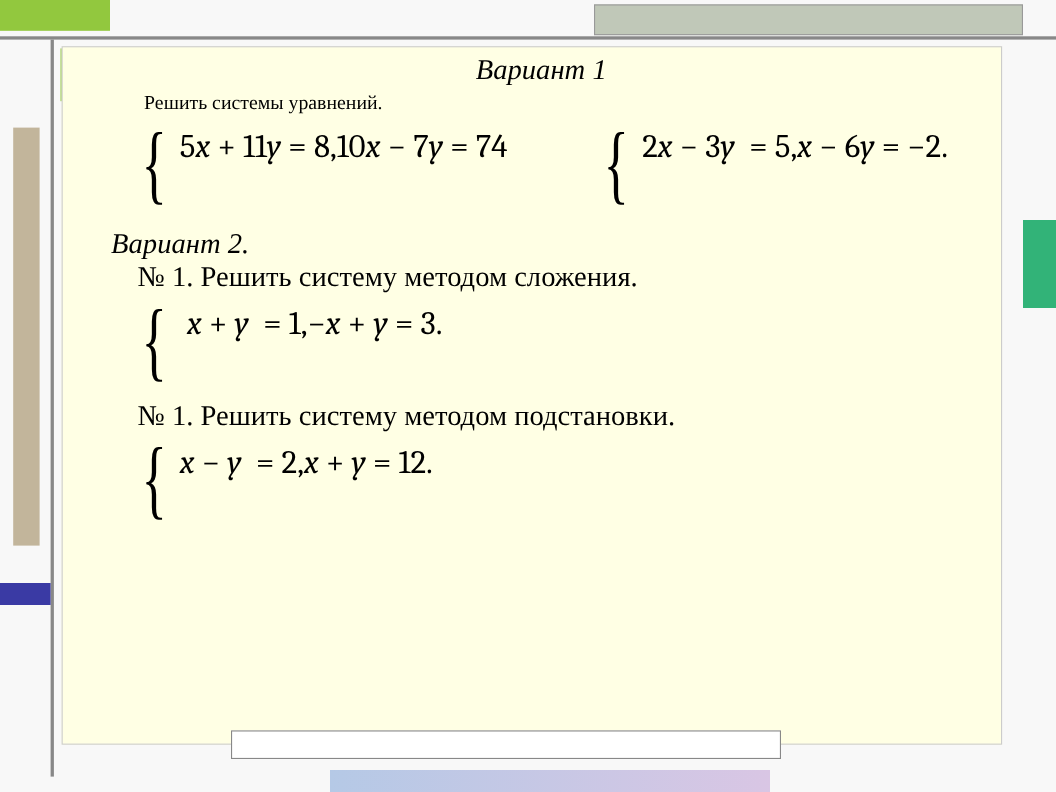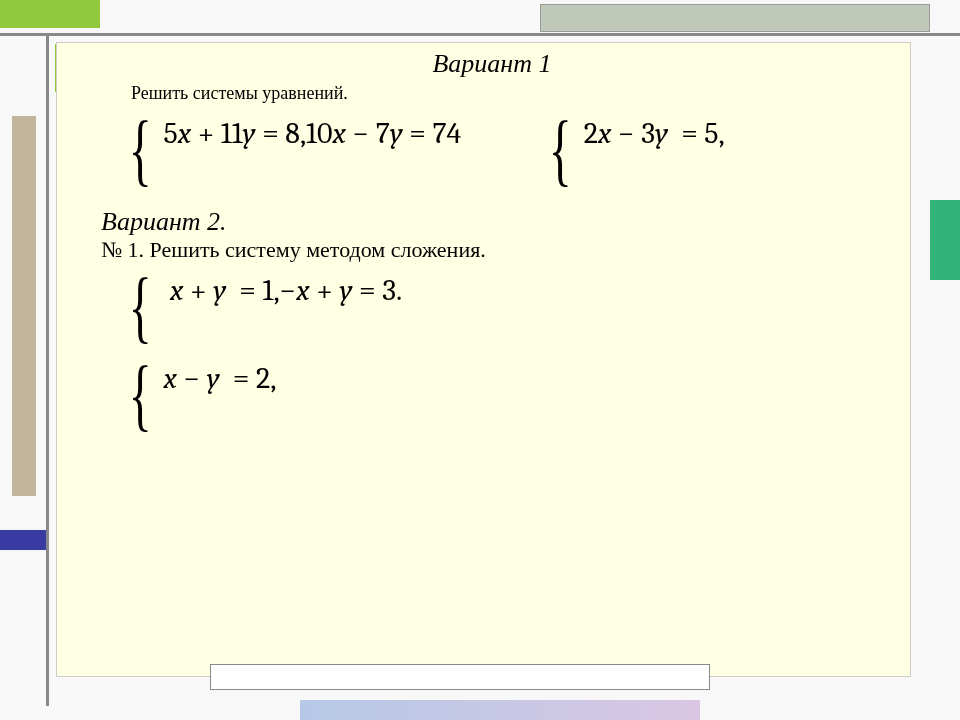--- a/index.html
+++ b/index.html
@@ -81,22 +81,23 @@
     font-size: 18px;
     margin-bottom: 10px;
     padding-left: 30px;
   }
   .var-head {
     font-style: italic;
     font-size: 26px;
     margin-top: 23px;
   }
   .task {
-    font-size: 22px;
+    font-size: 26px;
     margin-bottom: 8px;
+    margin-left: 24px;
   }
   
   .sys-row {
     display: flex;
     gap: 80px;
     padding-left: 20px;
     margin: 8px 0 18px 0;
   }
   .system {
     display: flex;
@@ -142,41 +143,44 @@
       <div class="brace">{</div>
       <div class="eqs">
         <div class="eq">5<i>x</i> + 11<i>y</i> = 8,</div>
         <div class="eq">10<i>x</i> − 7<i>y</i> = 74</div>
       </div>
     </div>
     <div class="system">
       <div class="brace">{</div>
       <div class="eqs">
         <div class="eq">2<i>x</i> − 3<i>y</i>&nbsp; = 5,</div>
+        <div class="eq"><i>x</i> − 6<i>y</i> = −2.</div>
       </div>
     </div>
   </div>
 
   <div class="var-head">Вариант 2.</div>
   <div class="task">№ 1. Решить систему методом сложения.</div>
   <div class="sys-row">
     <div class="system">
       <div class="brace">{</div>
       <div class="eqs">
         <div class="eq">&nbsp;<i>x</i> + <i>y</i>&nbsp; = 1,</div>
         <div class="eq">−<i>x</i> + <i>y</i> = 3.</div>
       </div>
     </div>
   </div>
 
+  <div class="task">№ 1. Решить систему методом подстановки.</div>
   <div class="sys-row" style="margin-bottom:0">
     <div class="system">
       <div class="brace">{</div>
       <div class="eqs">
         <div class="eq"><i>x</i> − <i>y</i>&nbsp; = 2,</div>
+        <div class="eq"><i>x</i> + <i>y</i> = 12.</div>
       </div>
     </div>
   </div>
 
 </div>
 
 <div class="deco-bottom-box"></div>
 <div class="deco-bottom-grad"></div>
 
 </body></html>

